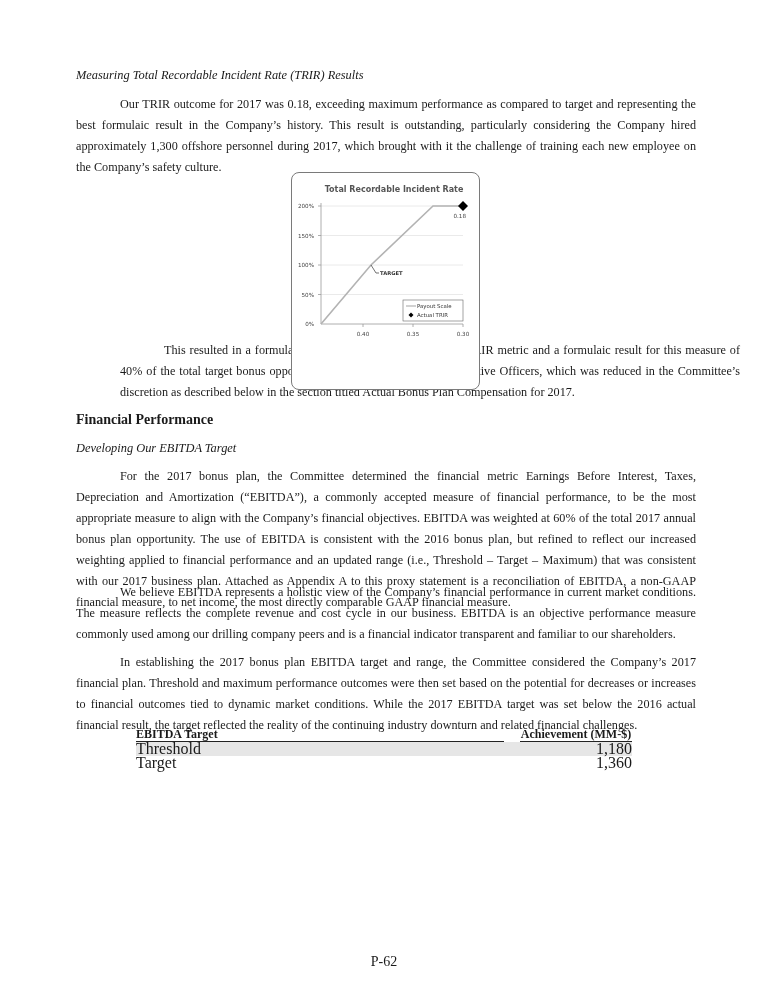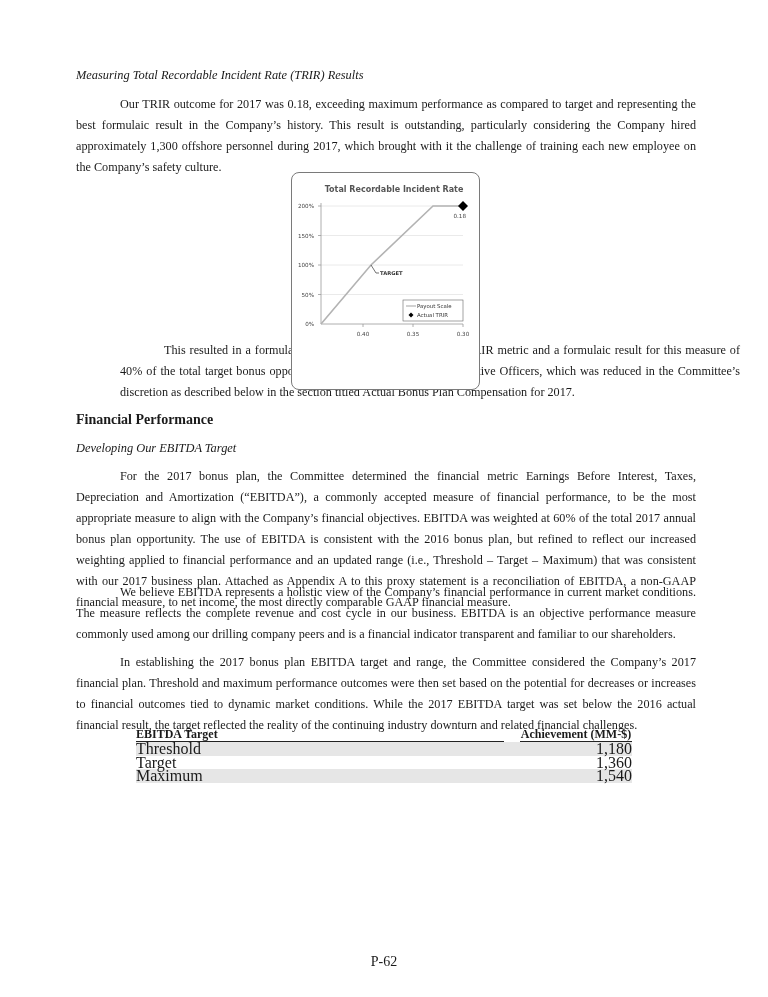--- a/index.html
+++ b/index.html
@@ -134,21 +134,16 @@
     <tr class="shade">
       <td>Threshold</td>
       <td class="gap"></td>
       <td class="val">1,180</td>
     </tr>
     <tr>
       <td>Target</td>
       <td class="gap"></td>
       <td class="val">1,360</td>
     </tr>
-    <tr class="shade">
-      <td>Maximum</td>
-      <td class="gap"></td>
-      <td class="val">1,540</td>
-    </tr>
   </tbody>
 </table>
 
 <div class="footer">P-62</div>
 
 </body></html>

